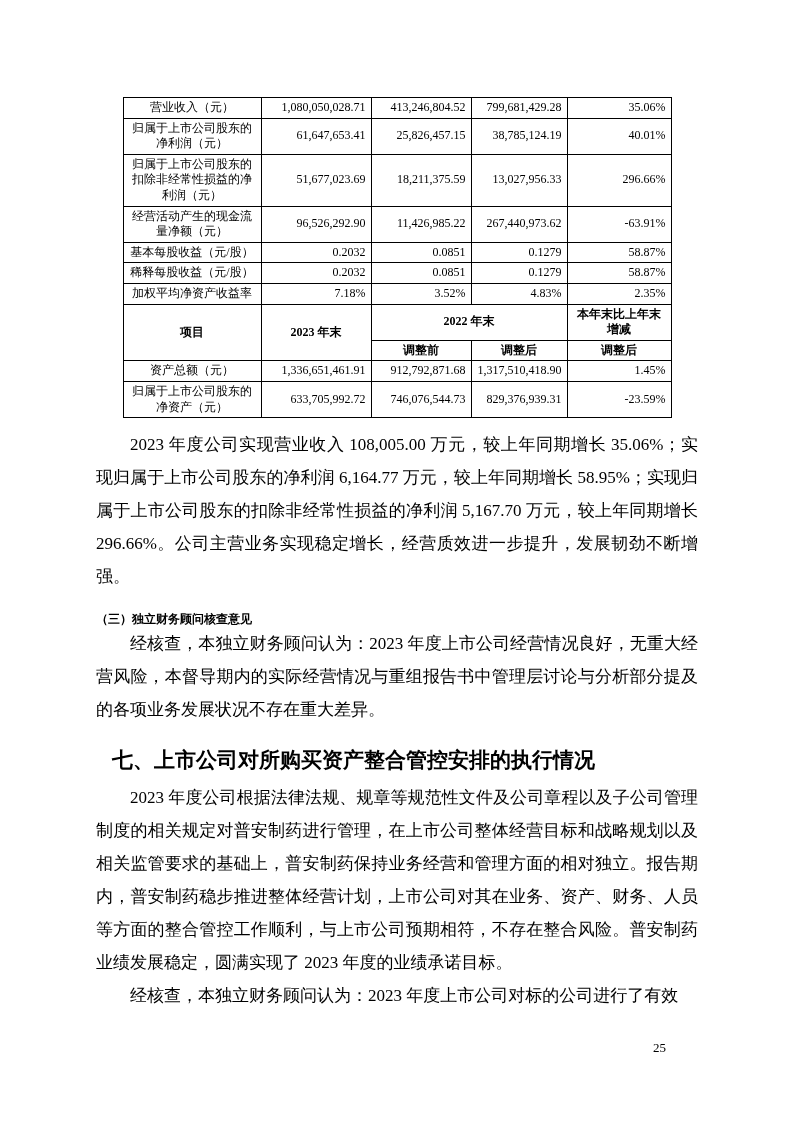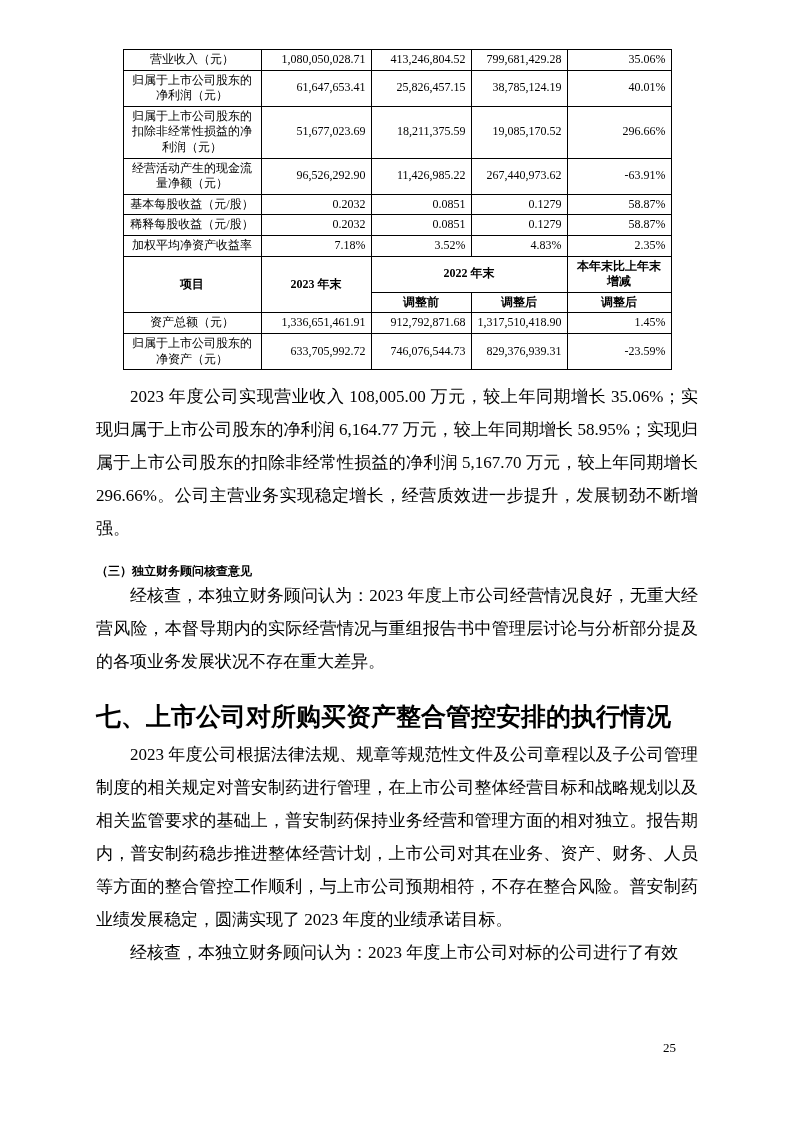--- a/index.html
+++ b/index.html
@@ -6,21 +6,21 @@
   html, body { margin: 0; padding: 0; background: #888; }
   .page {
     width: 794px; height: 1122px;
     background: #ffffff;
     position: relative;
     margin: 0 auto;
     font-family: "Liberation Serif", "DejaVu Serif", serif;
     color: #000;
     overflow: hidden;
   }
-  .content { padding: 49px 96px 0 96px; }
+  .content { padding: 97px 96px 0 96px; }
 
   
   .fin-table {
     border-collapse: collapse;
     table-layout: fixed;
     width: 548px;
     margin: 0 auto;
     font-size: 12px;
     line-height: 1.3;
   }
@@ -48,31 +48,31 @@
   .p4 { margin-top: 0; }
 
   .heading-sub {
     font-family: "Liberation Sans", "DejaVu Sans", sans-serif;
     font-size: 12px;
     font-weight: bold;
     margin: 18px 0 0 0;
     line-height: 1.35;
   }
   .heading-main {
-    font-family: Liberation Serif, serif;
-    font-size: 25px;
+    font-family: Liberation Mono, monospace;
+    font-size: 21px;
     font-weight: bold;
-    margin: 22px 0 0 0;
+    margin: 22px 0 0 16px;
     line-height: 1.35;
   }
 
   .page-number {
     position: absolute;
     top: 1040px;
-    right: 118px;
+    right: 128px;
     font-size: 13px;
   }
 </style>
 </head>
 <body>
 
 <div class="page">
   <div class="content">
 
     <table class="fin-table">
@@ -95,21 +95,21 @@
           <td class="lbl">归属于上市公司股东的净利润（元）</td>
           <td class="num">61,647,653.41</td>
           <td class="num">25,826,457.15</td>
           <td class="num">38,785,124.19</td>
           <td class="num">40.01%</td>
         </tr>
         <tr>
           <td class="lbl">归属于上市公司股东的扣除非经常性损益的净利润（元）</td>
           <td class="num">51,677,023.69</td>
           <td class="num">18,211,375.59</td>
-          <td class="num">19,085,170.52</td>
+          <td class="num">13,027,956.33</td>
           <td class="num">296.66%</td>
         </tr>
         <tr>
           <td class="lbl">经营活动产生的现金流量净额（元）</td>
           <td class="num">96,526,292.90</td>
           <td class="num">11,426,985.22</td>
           <td class="num">267,440,973.62</td>
           <td class="num">-63.91%</td>
         </tr>
         <tr>

